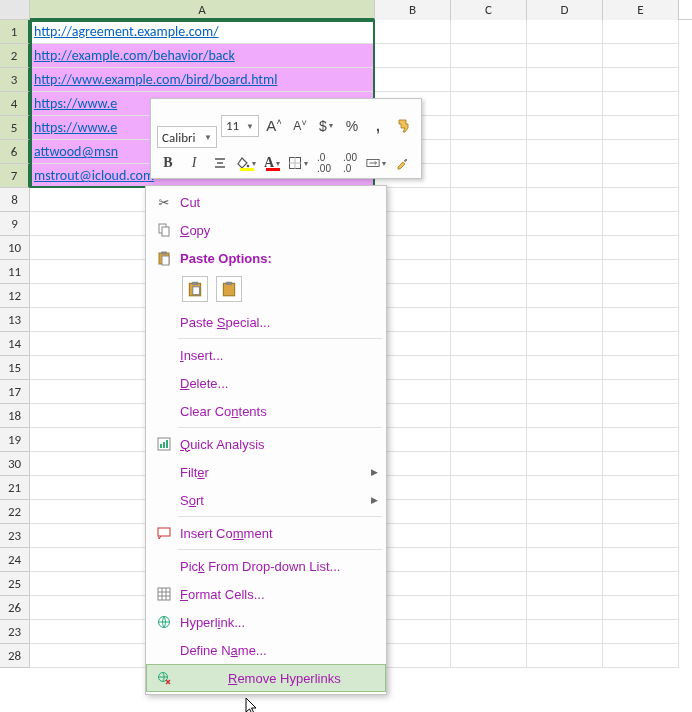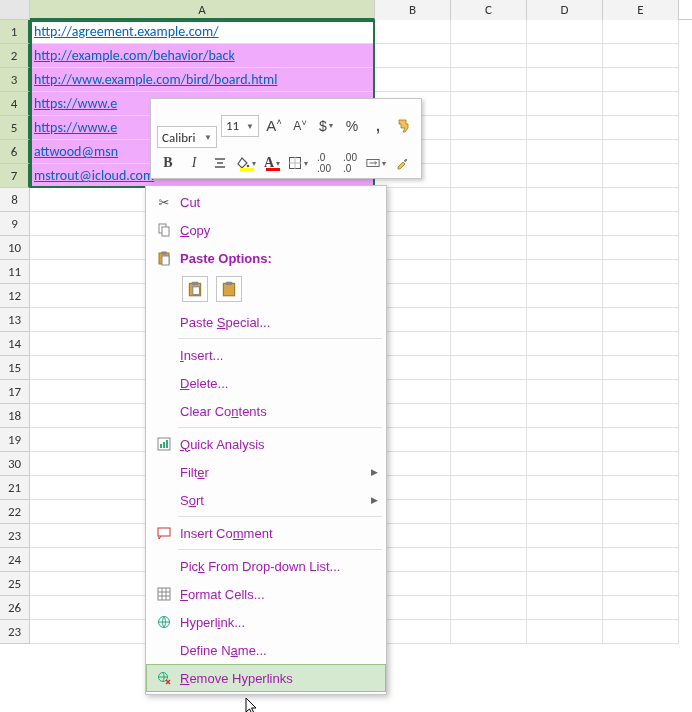--- a/index.html
+++ b/index.html
@@ -187,20 +187,21 @@
     display: flex;
     align-items: center;
     height: 28px;
     padding: 0 8px 0 4px;
     position: relative;
   }
   .cm-item:hover, .cm-item.hovered {
     background: #d5e8d0;
     outline: 1px solid #9cc28c;
     outline-offset: -1px;
+    gap: 48px;
   }
   .cm-icon-col {
     width: 28px;
     display: flex;
     align-items: center;
     justify-content: center;
     color: #555;
   }
   .cm-label { flex: 1; color: #a21caf; padding-left: 2px; }
   .cm-label.bold { font-weight: 600; }
@@ -460,20 +461,28 @@
         <div class="cell colE"></div>
       </div>
       <div class="row">
         <div class="row-header">23</div>
         <div class="cell colA"></div>
         <div class="cell colB"></div>
         <div class="cell colC"></div>
         <div class="cell colD"></div>
         <div class="cell colE"></div>
       </div>
+      <div class="row">
+        <div class="row-header">28</div>
+        <div class="cell colA"></div>
+        <div class="cell colB"></div>
+        <div class="cell colC"></div>
+        <div class="cell colD"></div>
+        <div class="cell colE"></div>
+      </div>
     </div>
 
   <div class="selection-border"></div>
 
   <div class="mini-toolbar">
     <div class="mt-row">
       <div class="mt-font">
         <span>Calibri</span>
         <span class="dd-arrow">▼</span>
       </div>

